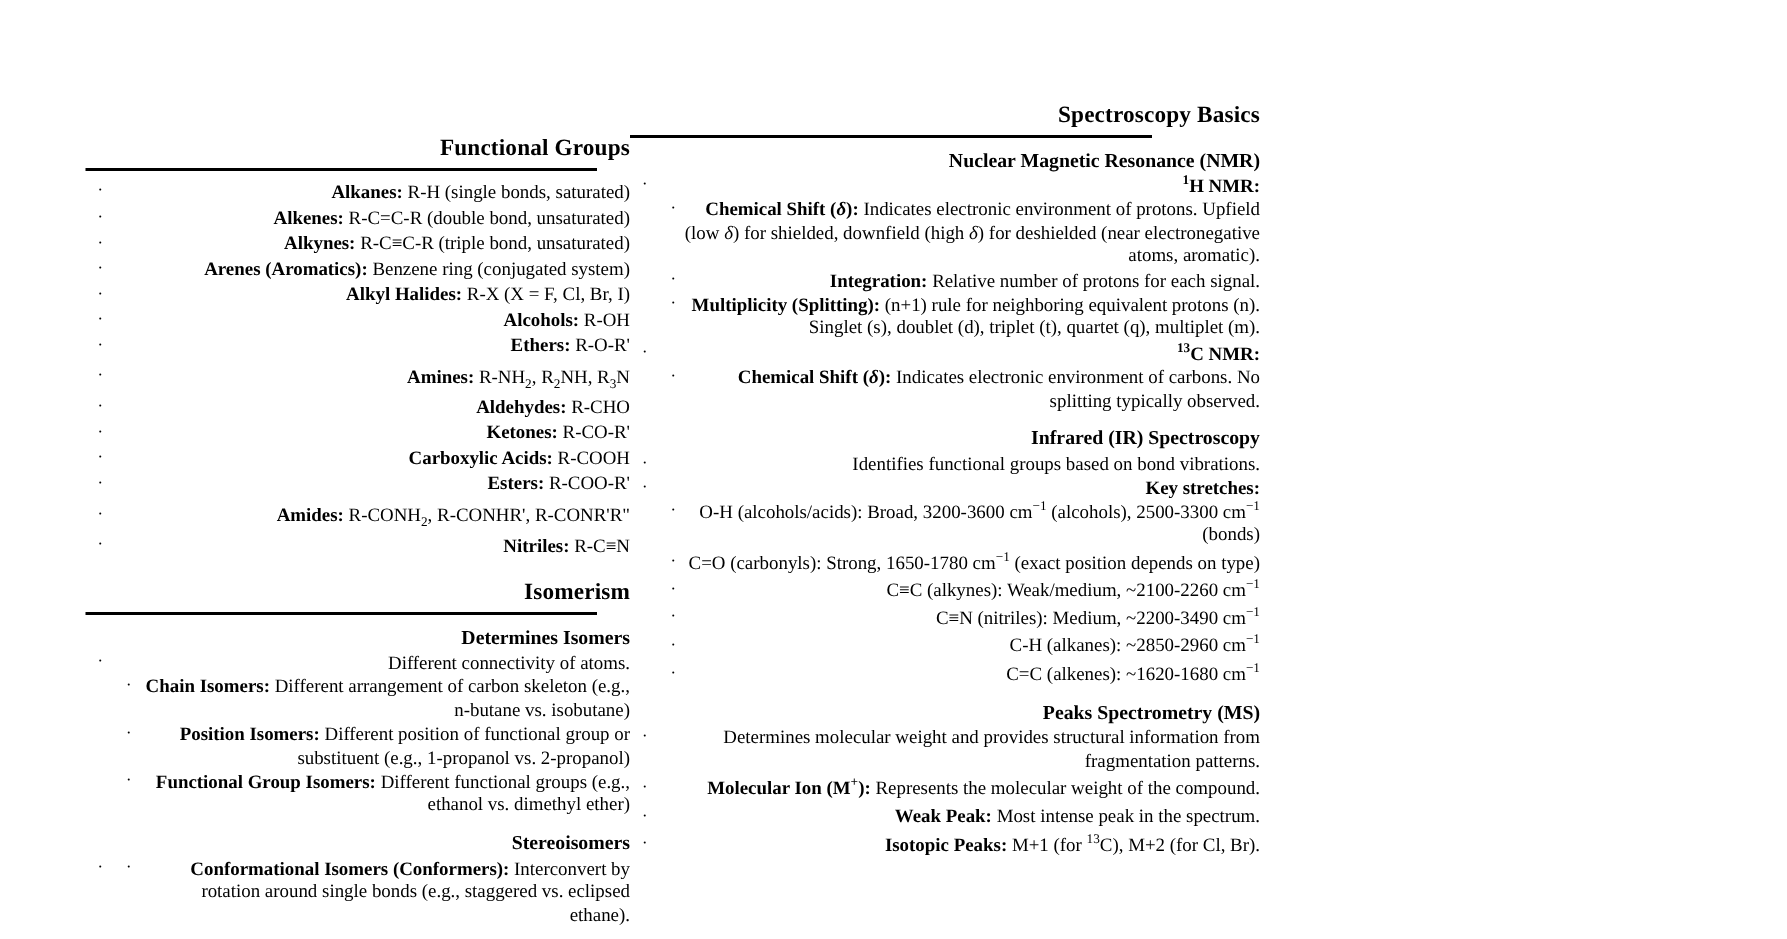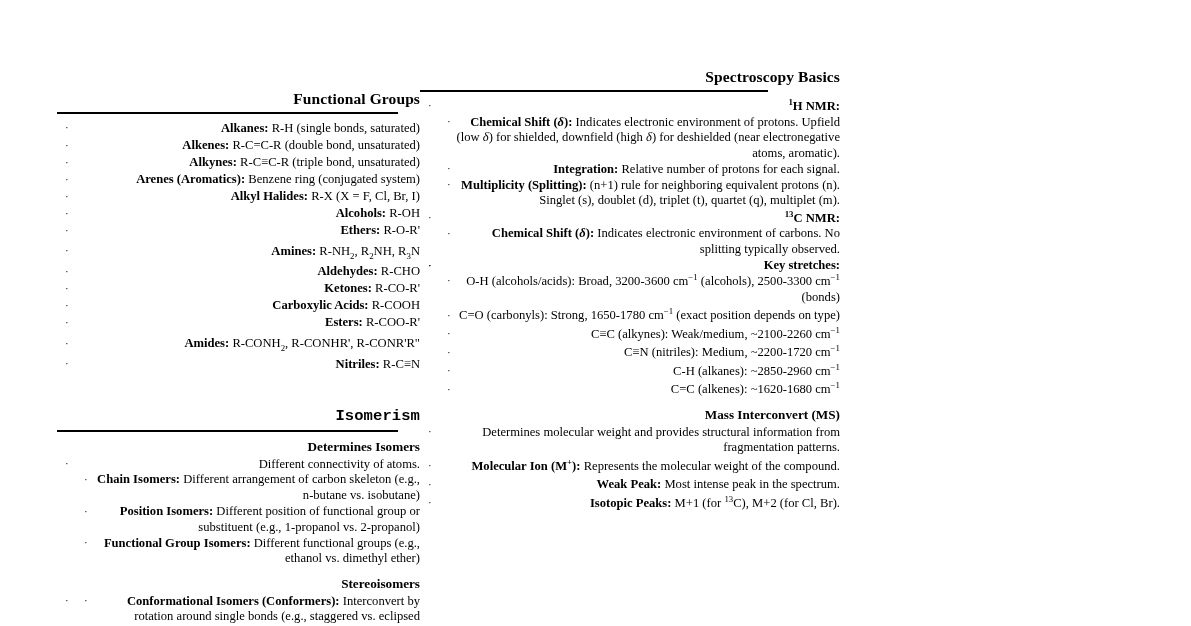--- a/index.html
+++ b/index.html
@@ -136,21 +136,21 @@
         <li><span class="bullet">·</span><b>Ethers:</b> <span>R-O-R'</span></li>
         <li class="spaced"><span class="bullet">·</span><b>Amines:</b> <span>R-NH<sub>2</sub>, R<sub>2</sub>NH, R<sub>3</sub>N</span></li>
         <li class="spaced"><span class="bullet">·</span><b>Aldehydes:</b> <span>R-CHO</span></li>
         <li><span class="bullet">·</span><b>Ketones:</b> <span>R-CO-R'</span></li>
         <li><span class="bullet">·</span><b>Carboxylic Acids:</b> <span>R-COOH</span></li>
         <li><span class="bullet">·</span><b>Esters:</b> <span>R-COO-R'</span></li>
         <li class="spaced"><span class="bullet">·</span><b>Amides:</b> <span>R-CONH<sub>2</sub>, R-CONHR', R-CONR'R"</span></li>
         <li class="spaced"><span class="bullet">·</span><b>Nitriles:</b> <span>R-C≡N</span></li>
       </ul>
 
-      <h2 class="section-title" style="margin-top:36px;font-family:Liberation Mono, monospace;">Isomerism</h2>
+      <h2 class="section-title" style="margin-top:14px;">Isomerism</h2>
       <div class="rule rule-left"></div>
 
       <h3 class="sub-title first">Determines Isomers</h3>
       <ul class="lvl1">
         <li><span class="bullet">·</span><span>Different connectivity of atoms.</span>
           <ul class="lvl2">
             <li class="tight"><span class="bullet">·</span><b>Chain Isomers:</b> <span>Different arrangement of carbon skeleton (e.g., n-butane vs. isobutane)</span></li>
             <li class="tight"><span class="bullet">·</span><b>Position Isomers:</b> <span>Different position of functional group or substituent (e.g., 1-propanol vs. 2-propanol)</span></li>
             <li class="tight"><span class="bullet">·</span><b>Functional Group Isomers:</b> <span>Different functional groups (e.g., ethanol vs. dimethyl ether)</span></li>
           </ul>
@@ -167,50 +167,52 @@
         </li>
       </ul>
 
     </div>
 
     <div class="col col-right">
 
       <h2 class="section-title">Spectroscopy Basics</h2>
       <div class="rule rule-right"></div>
 
+      <h3 class="sub-title first">Nuclear Magnetic Resonance (NMR)</h3>
       <ul class="lvl1">
         <li class="tight"><span class="bullet">·</span><b><span class="pre-sup">1</span><span>H NMR:</span></b>
           <ul class="lvl2">
             <li class="tight"><span class="bullet">·</span><b>Chemical Shift (<span class="it">δ</span>):</b> <span>Indicates electronic environment of protons. Upfield (low <span class="it">δ</span>) for shielded, downfield (high <span class="it">δ</span>) for deshielded (near electronegative atoms, aromatic).</span></li>
             <li class="tight"><span class="bullet">·</span><b>Integration:</b> <span>Relative number of protons for each signal.</span></li>
             <li class="tight"><span class="bullet">·</span><b>Multiplicity (Splitting):</b> <span>(n+1) rule for neighboring equivalent protons (n). Singlet (s), doublet (d), triplet (t), quartet (q), multiplet (m).</span></li>
           </ul>
         </li>
         <li class="tight" style="margin-top:2px;"><span class="bullet">·</span><b><span class="pre-sup">13</span><span>C NMR:</span></b>
           <ul class="lvl2">
             <li class="tight"><span class="bullet">·</span><b>Chemical Shift (<span class="it">δ</span>):</b> <span>Indicates electronic environment of carbons. No splitting typically observed.</span></li>
           </ul>
         </li>
       </ul>
 
-      <ul class="lvl1">
-        <li class="tight"><span class="bullet">·</span></li>
+      <h3 class="sub-title">Infrared (IR) Spectroscopy</h3>
+      <ul class="lvl1">
+        <li class="tight"><span class="bullet">·</span><span>Identifies functional groups based on bond vibrations.</span></li>
         <li class="tight"><span class="bullet">·</span><b>Key stretches:</b>
           <ul class="lvl2">
             <li style="margin-bottom:3px;"><span class="bullet">·</span><span><span>O-H (alcohols/acids): Broad, 3200-3600 cm</span><sup>−1</sup><span> (alcohols), 2500-3300 cm</span><sup>−1</sup><span> (bonds)</span></span></li>
             <li style="margin-bottom:3px;"><span class="bullet">·</span><span><span>C=O (carbonyls): Strong, 1650-1780 cm</span><sup>−1</sup><span> (exact position depends on type)</span></span></li>
             <li style="margin-bottom:3px;"><span class="bullet">·</span><span><span>C≡C (alkynes): Weak/medium, ~2100-2260 cm</span><sup>−1</sup></span></li>
-            <li style="margin-bottom:3px;"><span class="bullet">·</span><span><span>C≡N (nitriles): Medium, ~2200-1720 cm</span><sup>−1</sup></span></li>
+            <li style="margin-bottom:3px;"><span class="bullet">·</span><span><span>C≡N (nitriles): Medium, ~2200-3490 cm</span><sup>−1</sup></span></li>
             <li style="margin-bottom:3px;"><span class="bullet">·</span><span><span>C-H (alkanes): ~2850-2960 cm</span><sup>−1</sup></span></li>
             <li style="margin-bottom:3px;"><span class="bullet">·</span><span><span>C=C (alkenes): ~1620-1680 cm</span><sup>−1</sup></span></li>
           </ul>
         </li>
       </ul>
 
-      <h3 class="sub-title">Mass Interconvert (MS)</h3>
+      <h3 class="sub-title">Peaks Spectrometry (MS)</h3>
       <ul class="lvl1">
         <li class="tight"><span class="bullet">·</span><span>Determines molecular weight and provides structural information from fragmentation patterns.</span></li>
         <li class="tight" style="margin-top:3px;"><span class="bullet">·</span><b><span>Molecular Ion (M</span><sup>+</sup><span>):</span></b> <span>Represents the molecular weight of the compound.</span></li>
         <li class="tight" style="margin-top:3px;"><span class="bullet">·</span><b>Weak Peak:</b> <span>Most intense peak in the spectrum.</span></li>
         <li class="tight" style="margin-top:3px;"><span class="bullet">·</span><b>Isotopic Peaks:</b> <span><span>M+1 (for </span><sup>13</sup><span>C), M+2 (for Cl, Br).</span></span></li>
       </ul>
 
     </div>
   </div>
 </div>

